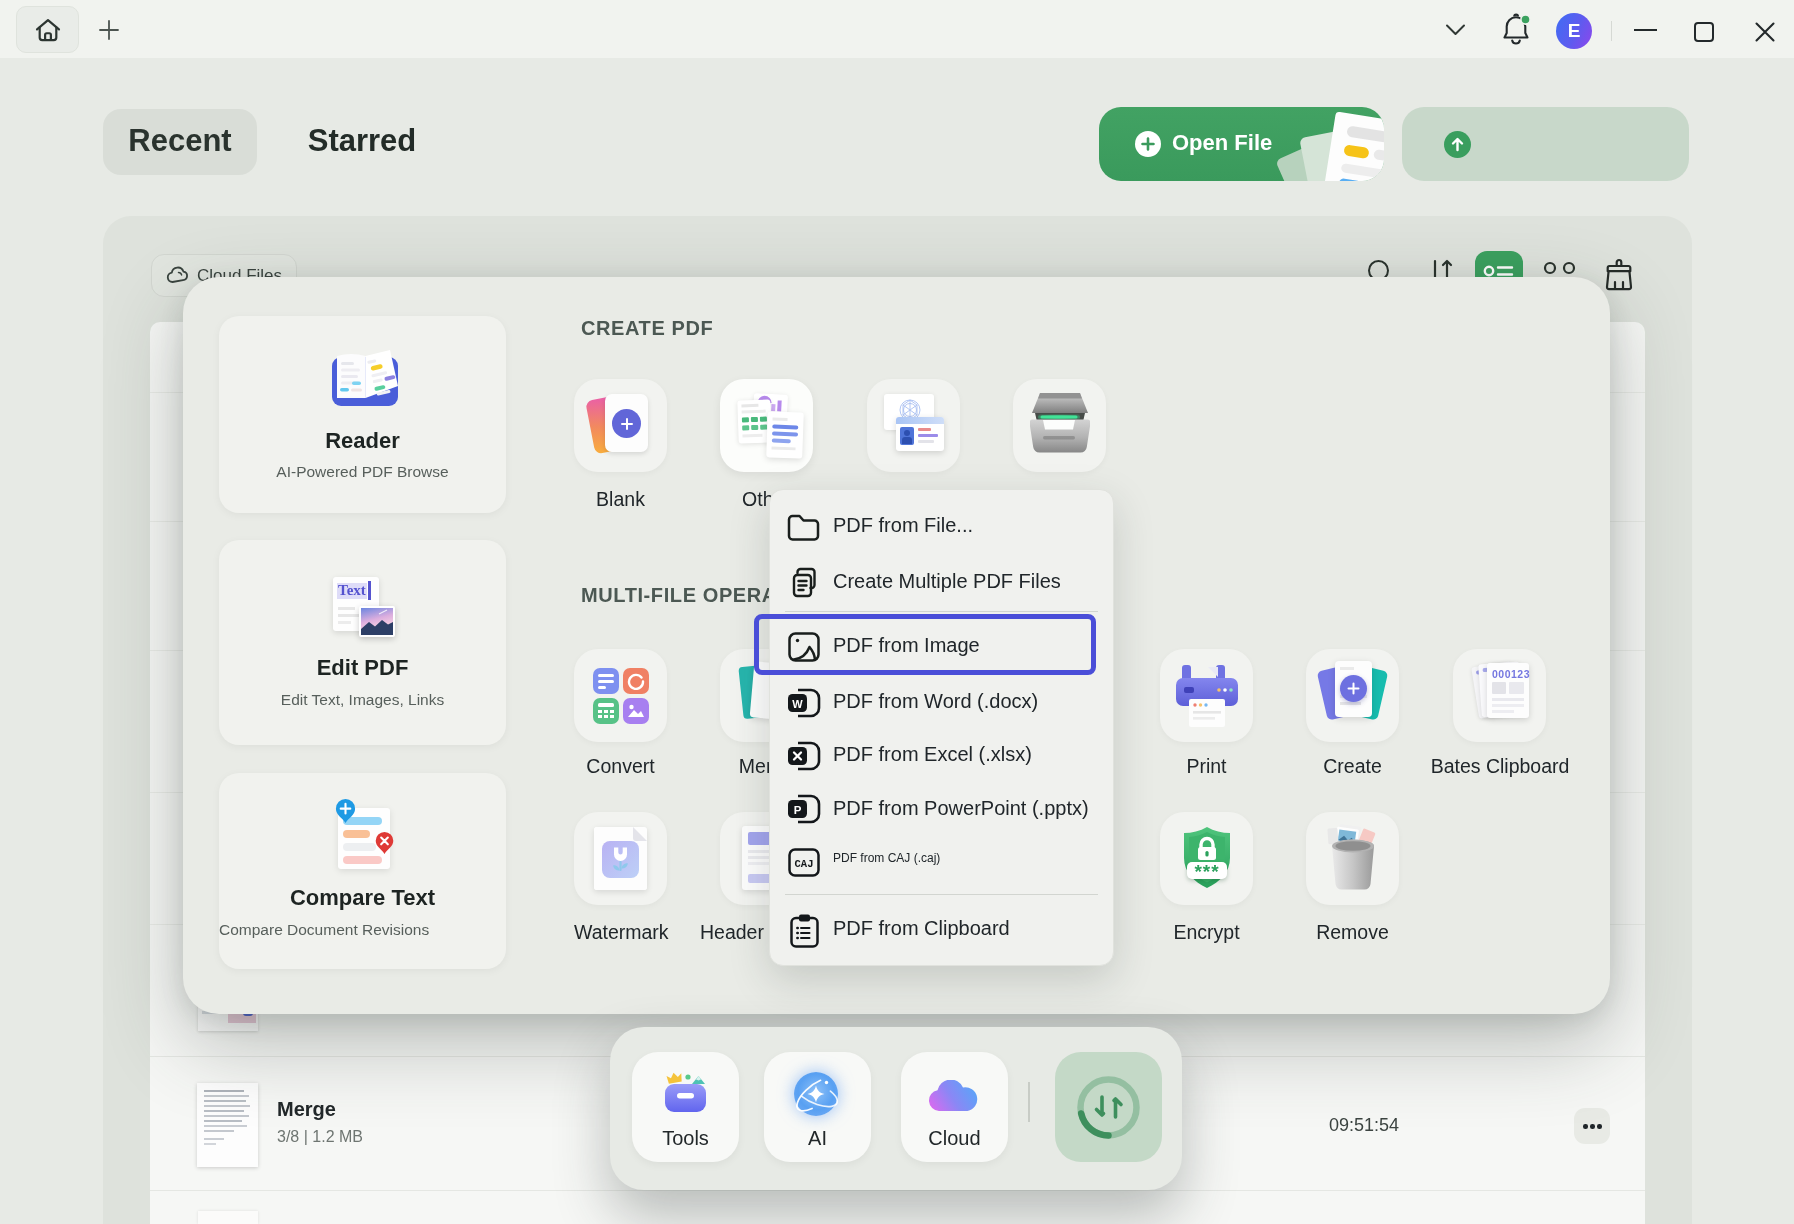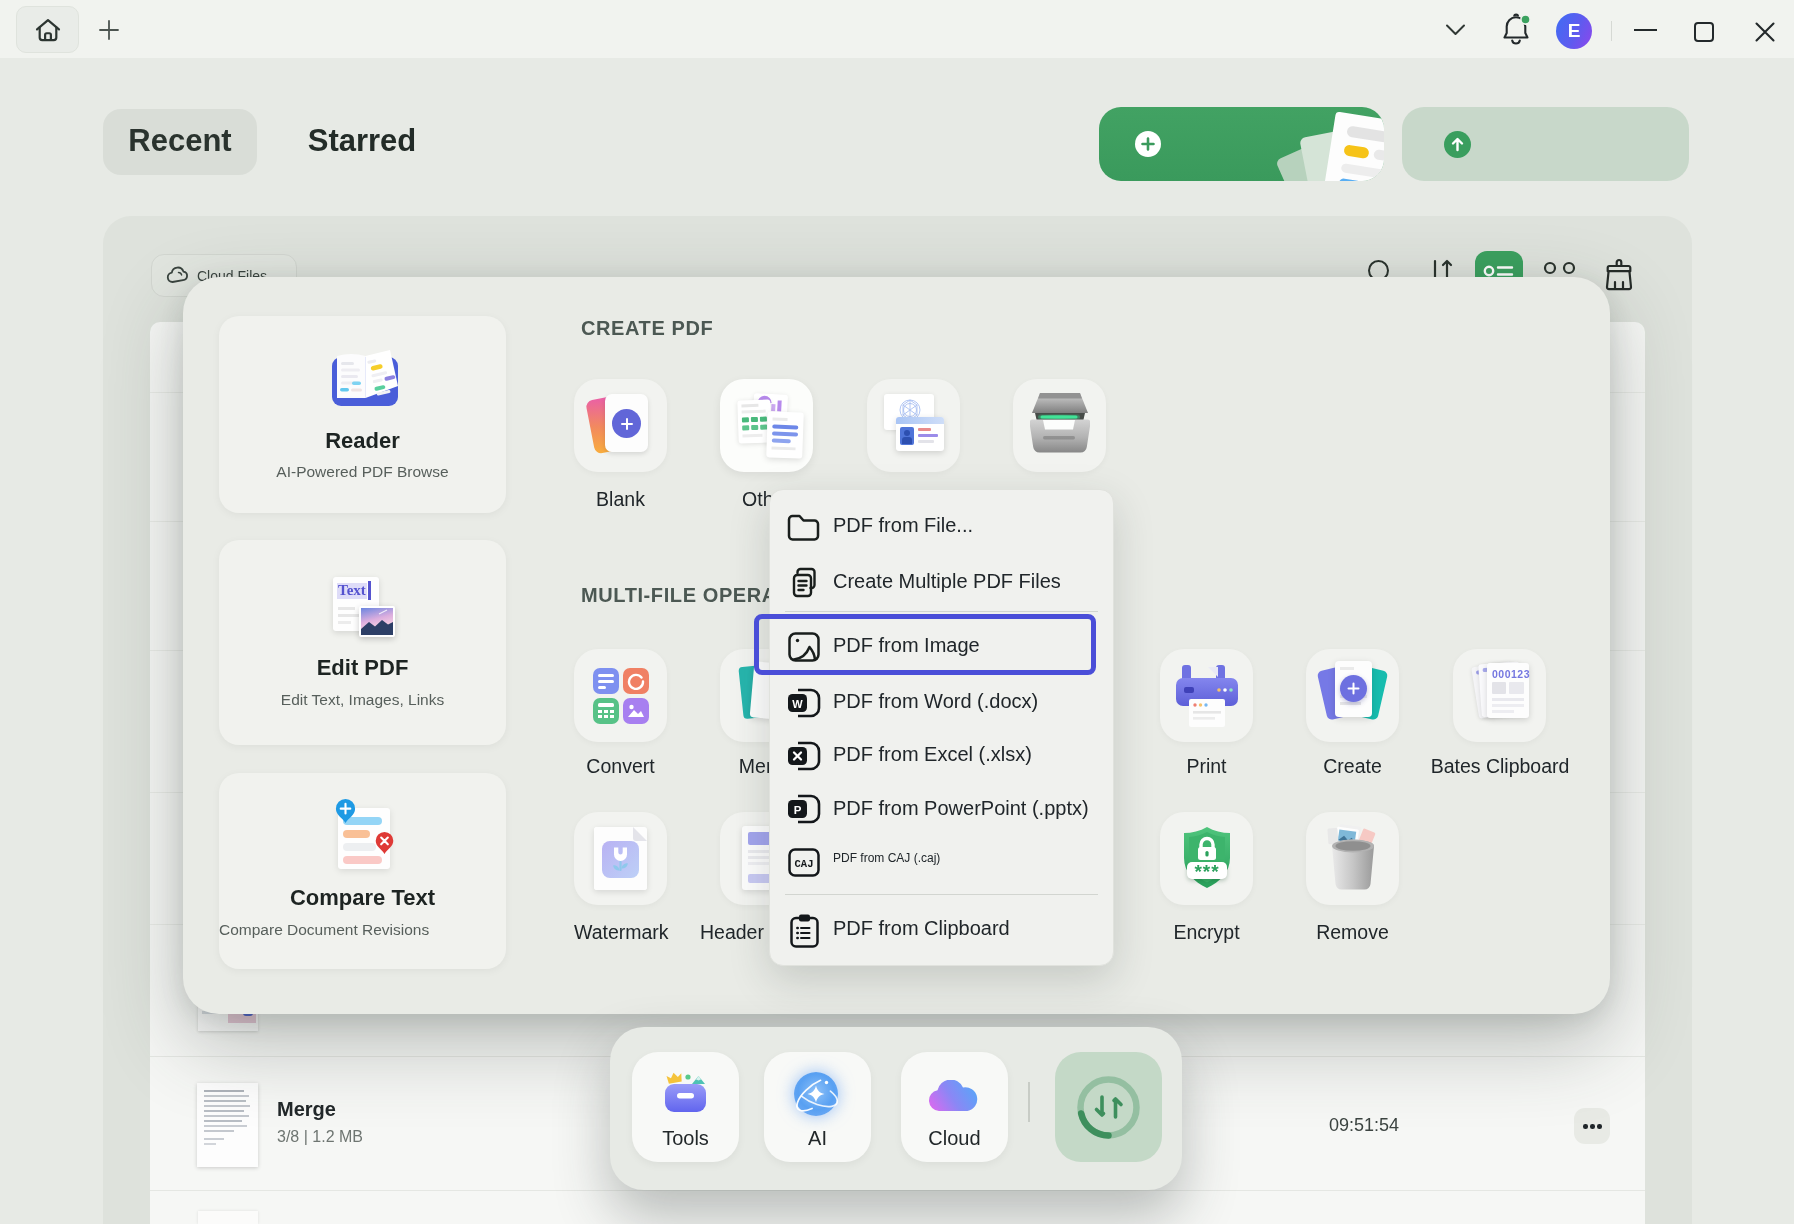--- a/index.html
+++ b/index.html
@@ -53,40 +53,41 @@
     <div class="abs" style="left:14px;top:31px;width:25px;height:11px;border-radius:5.5px;background:#f6c318;"></div>
     <div class="abs" style="left:44px;top:31px;width:33px;height:10px;border-radius:5px;background:#e9e9e9;"></div>
     <div class="abs" style="left:14px;top:50px;width:48px;height:9px;border-radius:4.5px;background:#ededed;"></div>
     <div class="abs" style="left:14px;top:65px;width:23px;height:10px;border-radius:5px;background:#58aef3;"></div>
 
   </div>
   <div class="abs" style="left:36px;top:24px;width:26px;height:26px;border-radius:50%;background:#fff;"></div>
   <svg class="abs" style="left:42px;top:30px" width="14" height="14" viewBox="0 0 14 14" stroke="#3a9a5c" stroke-width="2.6" stroke-linecap="round">
       <path d="M7 1.5 V12.5 M1.5 7 H12.5"></path>
     </svg>
+  <div class="abs" style="left:73px;top:0;width:160px;height:74px;color:#fff;font-size:22px;font-weight:bold;line-height:72px;">Open File</div>
 </div>
 
 
 <div class="abs" style="left:1402px;top:107px;width:287px;height:74px;border-radius:22px;background:#c8d8ca;">
   <div class="abs" style="left:42px;top:24px;width:27px;height:27px;border-radius:50%;background:#3a9e5e;"></div>
   <svg class="abs" style="left:49px;top:30px" width="13" height="15" viewBox="0 0 13 15" fill="none" stroke="#fff" stroke-width="2.4" stroke-linecap="round" stroke-linejoin="round">
       <path d="M6.5 13 V2.5 M2 6.5 L6.5 2 L11 6.5"></path>
     </svg>
 </div>
 
 
 <div class="abs" style="left:103px;top:216px;width:1589px;height:1008px;border-radius:28px 28px 0 0;background:#dee2dc;"></div>
 
 
 <div class="abs" style="left:151px;top:254px;width:146px;height:43px;border-radius:13px;background:#e1e5df;border:1px solid #d2d6d0;"></div>
 <svg class="abs" style="left:166px;top:265px" width="24" height="20" viewBox="0 0 24 20" fill="none" stroke="#39433e" stroke-width="1.8" stroke-linejoin="round" stroke-linecap="round">
   <path d="M6.5 17 a4.7 4.7 0 0 1 -.7-9.35 a6 6 0 0 1 11.6-1.1 a4.3 4.3 0 0 1 -.4 8.55 z"></path>
   <path d="M12.5 7.5 a3.2 3.2 0 0 1 3.1 2.4" stroke-width="1.5"></path>
 </svg>
-<div class="abs" style="left:197px;top:263px;width:100px;height:26px;color:#39433e;font-size:14px;line-height:26px;">Cloud Files</div>
+<div class="abs" style="left:197px;top:263px;width:100px;height:26px;color:#39433e;font-size:17px;line-height:26px;">Cloud Files</div>
 
 
 <svg class="abs" style="left:1366px;top:258px" width="28" height="28" viewBox="0 0 28 28" fill="none" stroke="#2a322d" stroke-width="2" stroke-linecap="round">
   <circle cx="12.5" cy="12.5" r="9.5"></circle>
     <path d="M19.5 19.5 L25.5 25.5"></path>
 </svg>
 <svg class="abs" style="left:1428px;top:258px" width="30" height="28" viewBox="0 0 30 28" fill="none" stroke="#2a322d" stroke-width="2.2" stroke-linecap="round" stroke-linejoin="round">
   <path d="M7 3 V25 M3 21 L7 25 L11 21"></path>
   <path d="M19 25 V3 M15 7 L19 3 L23 7"></path>
 </svg>

